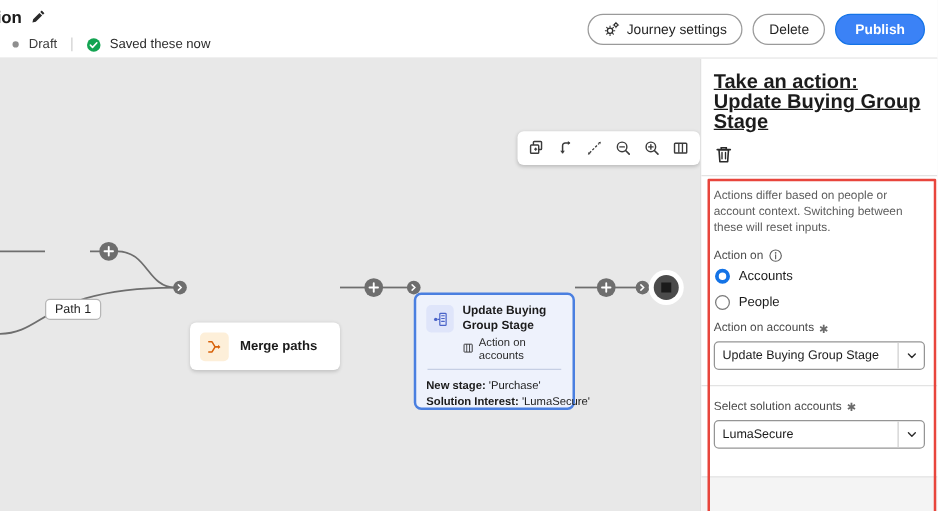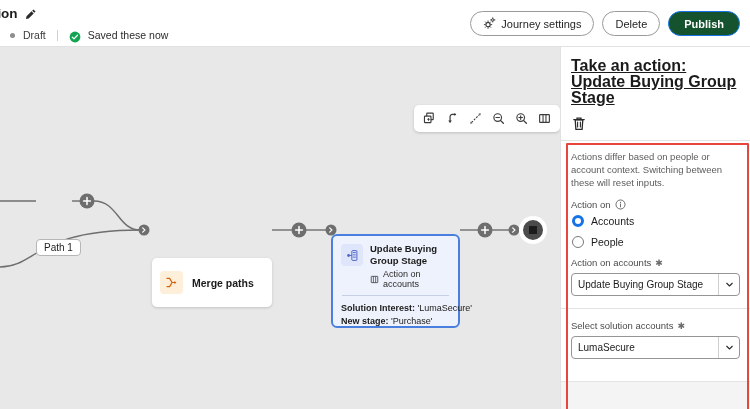--- a/index.html
+++ b/index.html
@@ -39,21 +39,21 @@
   .hdr-actions {
     position: absolute; right: 10px; top: 11px; display: flex; align-items: flex-start; gap: 8px;
   }
   .btn {
     height: 25px; border-radius: 13px; border: 1px solid #9a9a9a;
     background: #ffffff; color: #1f1f1f; font-size: 11px; font-family: "Liberation Sans", sans-serif;
     padding: 0 12px; display: flex; align-items: center; gap: 5px; cursor: pointer;
     white-space: nowrap;
   }
   .btn-publish {
-    background: #14532d; border-color: #1473e6; color: #ffffff; font-weight: 700;
+    background: #3b82f6; border-color: #1473e6; color: #ffffff; font-weight: 700;
     padding: 0 15px;
   }
   .gear-icon { display: block; width: 13px; height: 13px; }
 
   
   .canvas {
     position: absolute; left: 0; top: 47px; width: 560px; height: 362px;
     background: #e8e8e8; overflow: hidden;
   }
   .canvas-svg { position: absolute; left: 0; top: 0; }
@@ -73,21 +73,21 @@
   
   .path-label {
     position: absolute; left: 36px; top: 192px;
     background: #ffffff; border: 1px solid #b6b6b6; border-radius: 4px;
     font-size: 10px; color: #1f1f1f; padding: 3px 7px; line-height: 1;
     height: 17px; display: flex; align-items: center;
   }
 
   
   .merge-node {
-    position: absolute; left: 152px; top: 211px; width: 120px; height: 49px;
+    position: absolute; left: 152px; top: 211px; width: 120px; height: 38px;
     background: #ffffff; border-radius: 5px; box-shadow: 0 1px 3px rgba(0,0,0,0.16);
     display: flex; align-items: center; padding-left: 8px; gap: 9px;
   }
   .merge-icon-box {
     width: 23px; height: 23px; background: #fdefd9; border-radius: 4px;
     display: flex; align-items: center; justify-content: center; flex: 0 0 auto;
   }
   .merge-label { font-size: 10.5px; font-weight: 700; color: #1b1b1b; }
 
   
@@ -343,26 +343,26 @@
                 <path d="M6 2.6v10.8M10 2.6v10.8" stroke="#2b2b2b" stroke-width="1.2"></path>
               </svg>
             </span>
             <span class="an-sub-text">Action on accounts</span>
           </div>
         </div>
       </div>
       <div class="an-rule"></div>
       <div class="an-props">
         <div class="an-prop">
+          <b>New stage:</b>
+          <span>'Purchase'</span>
+        </div>
+        <div class="an-prop">
           <b>Solution Interest:</b>
           <span>'LumaSecure'</span>
-        </div>
-        <div class="an-prop">
-          <b>New stage:</b>
-          <span>'Purchase'</span>
         </div>
       </div>
     </div>
   </div>
 
   <div class="panel">
 
     <div class="panel-header">
       <div class="panel-title">Take an action: Update Buying Group Stage</div>
       <div class="trash-row">

